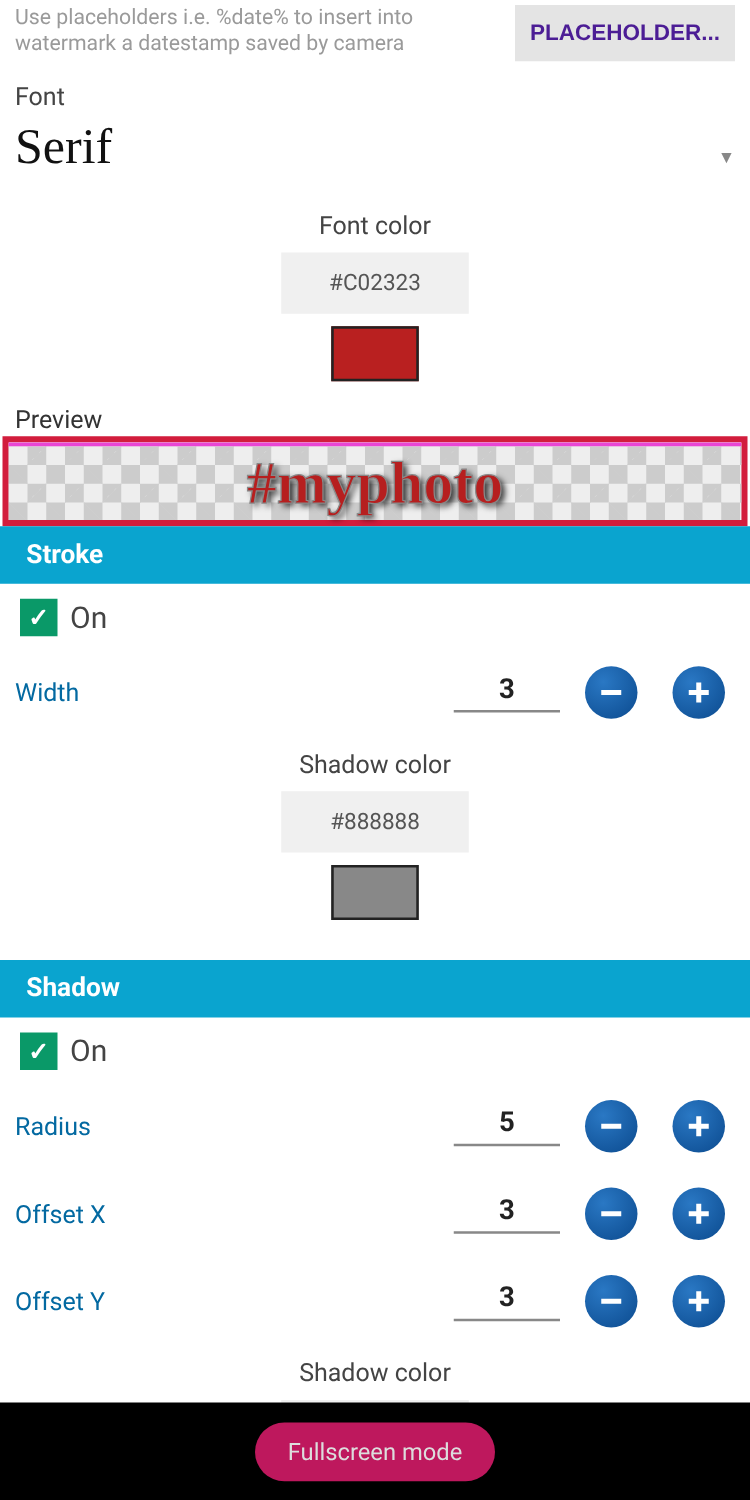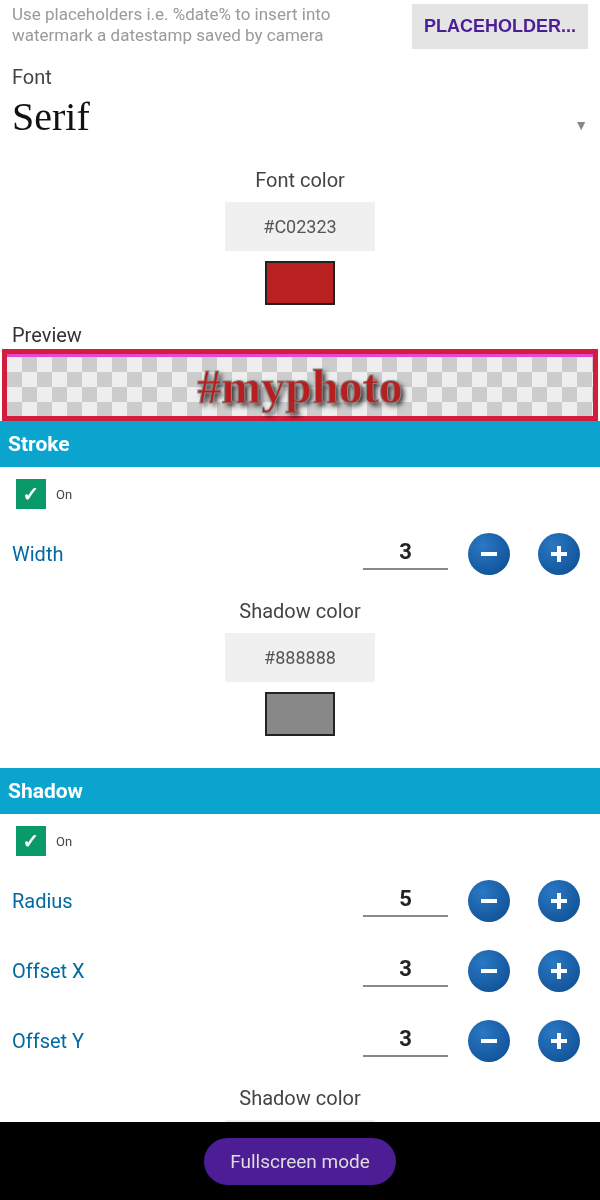--- a/index.html
+++ b/index.html
@@ -84,40 +84,40 @@
     font-weight: bold;
     color: #b61f1f;
     -webkit-text-stroke: 1px #888;
     text-shadow: 3px 3px 5px rgba(0,0,0,0.8);
   }
   .section-header {
     background: #0aa4cf;
     color: #fff;
     font-weight: 700;
     font-size: 21px;
-    padding: 11px 8px;
+    padding: 11px 21px;
   }
   .check-row {
     display: flex;
     align-items: center;
     gap: 10px;
     padding: 12px 16px 10px 16px;
   }
   .checkbox {
     width: 30px;
     height: 30px;
     background: #0a9968;
     display: flex;
     align-items: center;
     justify-content: center;
     color: #fff;
     font-size: 20px;
     font-weight: bold;
   }
-  .check-label { color: #444; font-size: 13px; }
+  .check-label { color: #444; font-size: 24px; }
   .num-row {
     display: flex;
     align-items: center;
     padding: 14px 12px;
     gap: 12px;
   }
   .num-label { flex: 1; color: #0369a1; font-size: 20px; }
   .num-value {
     width: 85px;
     text-align: center;
@@ -154,21 +154,21 @@
   .bottom-bar {
     position: absolute;
     bottom: 0; left: 0; right: 0;
     height: 78px;
     background: #000;
     display: flex;
     align-items: center;
     justify-content: center;
   }
   .pill {
-    background: #4c1d95;
+    background: #be185d;
     color: #ddd;
     border-radius: 28px;
     padding: 12px 26px;
     font-size: 19px;
   }
 </style>
 </head>
 <body>
 
 <div class="content">

